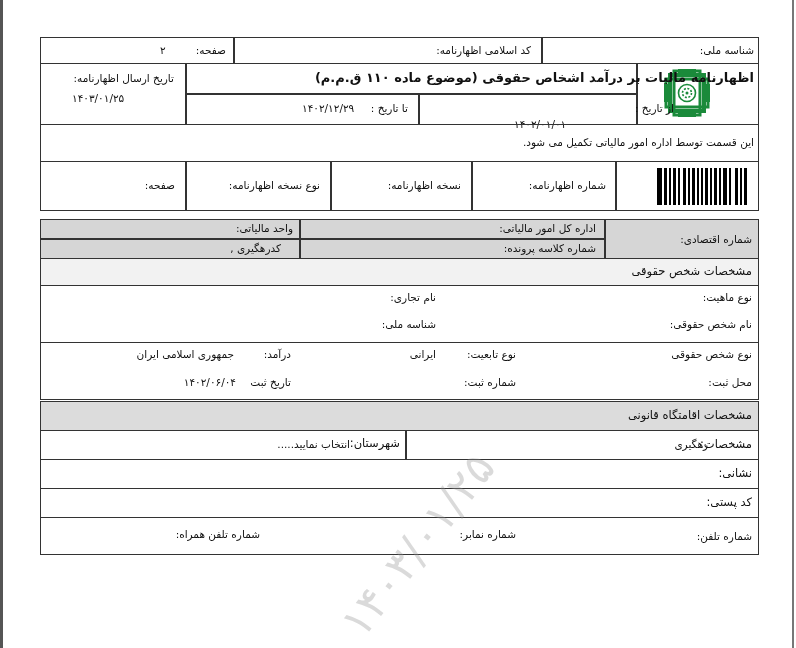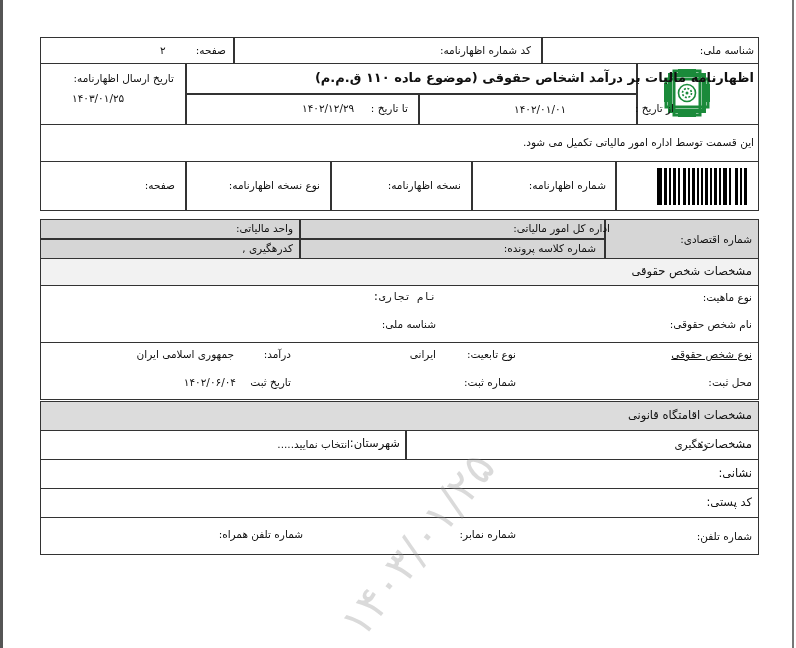--- a/index.html
+++ b/index.html
@@ -32,21 +32,21 @@
 </head>
 <body>
 
 <div class="page-edge-l"></div>
 <div class="page-edge-r"></div>
 
 <div class="box" style="left:40px;top:37px;width:719px;height:27px;"></div>
 <div class="vline" style="left:541px;top:37px;height:27px;"></div>
 <div class="vline" style="left:233px;top:37px;height:27px;"></div>
 <span class="t" style="right:42px;top:45px;">شناسه ملی:</span>
-<span class="t" style="right:265px;top:45px;">کد شماره اظهارنامه:</span>
+<span class="t" style="right:265px;top:45px;">کد اسلامی اظهارنامه:</span>
 <span class="t" style="right:570px;top:45px;">صفحه:</span>
 <span class="t" style="left:160px;top:45px;">۲</span>
 
 <div class="box" style="left:40px;top:63px;width:719px;height:62px;"></div>
 <div class="vline" style="left:636px;top:63px;height:62px;"></div>
 <div class="vline" style="left:185px;top:63px;height:62px;"></div>
 <div class="hline" style="left:185px;top:93px;width:452px;"></div>
 <div class="vline" style="left:418px;top:93px;height:31px;"></div>
 
 <svg class="logo" style="left:664px;top:69px;" width="46" height="48" viewBox="0 0 46 48">
@@ -60,21 +60,21 @@
     <rect x="10" y="2" width="26" height="44" fill="none" stroke="#1a8a3a" stroke-width="3"></rect>
   </g>
   <circle cx="23" cy="24" r="10" fill="#ffffff"></circle>
   <circle cx="23" cy="24" r="8.5" fill="none" stroke="#1a8a3a" stroke-width="1.6"></circle>
   <circle cx="23" cy="24" r="4.5" fill="none" stroke="#1a8a3a" stroke-width="1.6" stroke-dasharray="2 1.5"></circle>
   <circle cx="23" cy="24" r="1.5" fill="#1a8a3a"></circle>
 </svg>
 
 <span class="t title" style="right:42px;top:71px;">اظهارنامه مالیات بر درآمد اشخاص حقوقی (موضوع ماده ۱۱۰ ق.م.م)</span>
 <span class="t" style="right:122px;top:103px;">از تاریخ :</span>
-<span class="t" style="left:514px;top:104px;text-align:center;">۱۴۰۲/۰۱/۰۱</span>
+<span class="t" style="left:514px;top:119px;text-align:center;">۱۴۰۲/۰۱/۰۱</span>
 <span class="t" style="right:388px;top:103px;margin-left:44px;">تا تاریخ :</span>
 <span class="t" style="left:302px;top:103px;">۱۴۰۲/۱۲/۲۹</span>
 <span class="t" style="right:622px;top:73px;">تاریخ ارسال اظهارنامه:</span>
 <span class="t" style="left:72px;top:93px;">۱۴۰۳/۰۱/۲۵</span>
 
 <div class="box" style="left:40px;top:124px;width:719px;height:38px;"></div>
 <span class="t" style="right:42px;top:137px;">این قسمت توسط اداره امور مالیاتی تکمیل می شود.</span>
 
 <div class="box" style="left:40px;top:161px;width:719px;height:50px;"></div>
 <div class="vline" style="left:615px;top:161px;height:50px;"></div>
@@ -108,36 +108,36 @@
 <span class="t" style="right:190px;top:180px;">شماره اظهارنامه:</span>
 <span class="t" style="right:335px;top:180px;">نسخه اظهارنامه:</span>
 <span class="t" style="right:476px;top:180px;">نوع نسخه اظهارنامه:</span>
 <span class="t" style="right:621px;top:180px;">صفحه:</span>
 
 <div class="box gray" style="left:40px;top:219px;width:719px;height:40px;"></div>
 <div class="vline" style="left:604px;top:219px;height:40px;"></div>
 <div class="vline" style="left:299px;top:219px;height:40px;"></div>
 <div class="hline" style="left:40px;top:238px;width:565px;"></div>
 <span class="t" style="right:44px;top:234px;">شماره اقتصادی:</span>
-<span class="t" style="right:186px;top:223px;">اداره کل امور مالیاتی:</span>
+<span class="t" style="right:200px;top:223px;">اداره کل امور مالیاتی:</span>
 <span class="t" style="right:200px;top:243px;">شماره کلاسه پرونده:</span>
 <span class="t" style="right:503px;top:223px;">واحد مالیاتی:</span>
-<span class="t" style="right:503px;top:243px;">کدرهگیری ,</span>
+<span class="t" style="right:515px;top:243px;">کدرهگیری ,</span>
 
 <div class="box lightgray" style="left:40px;top:258px;width:719px;height:28px;"></div>
 <span class="t sect" style="right:44px;top:266px;">مشخصات شخص حقوقی</span>
 
 <div class="box" style="left:40px;top:285px;width:719px;height:58px;"></div>
 <span class="t" style="right:44px;top:292px;">نوع ماهیت:</span>
-<span class="t" style="right:360px;top:292px;font-family:Liberation Mono, monospace;">نام تجاری:</span>
+<span class="t" style="right:360px;top:292px;">نام تجاری:</span>
 <span class="t" style="right:44px;top:319px;">نام شخص حقوقی:</span>
 <span class="t" style="right:360px;top:319px;">شناسه ملی:</span>
 
 <div class="box" style="left:40px;top:342px;width:719px;height:58px;"></div>
-<span class="t" style="right:44px;top:349px;text-decoration:underline;">نوع شخص حقوقی</span>
+<span class="t" style="right:44px;top:349px;">نوع شخص حقوقی</span>
 <span class="t" style="right:280px;top:349px;">نوع تابعیت:</span>
 <span class="t" style="right:360px;top:349px;">ایرانی</span>
 <span class="t" style="right:505px;top:349px;">درآمد:</span>
 <span class="t" style="right:562px;top:349px;">جمهوری اسلامی ایران</span>
 <span class="t" style="right:44px;top:377px;">محل ثبت:</span>
 <span class="t" style="right:280px;top:377px;">شماره ثبت:</span>
 <span class="t" style="right:505px;top:377px;">تاریخ ثبت</span>
 <span class="t" style="right:560px;top:377px;">۱۴۰۲/۰۶/۰۴</span>
 
 <div class="box midgray" style="left:40px;top:401px;width:719px;height:30px;"></div>
@@ -152,15 +152,15 @@
 
 <div class="box" style="left:40px;top:459px;width:719px;height:30px;"></div>
 <span class="t sect" style="right:44px;top:468px;">نشانی:</span>
 
 <div class="box" style="left:40px;top:488px;width:719px;height:30px;"></div>
 <span class="t sect" style="right:44px;top:497px;margin-left:11px;">کد پستی:</span>
 
 <div class="box" style="left:40px;top:517px;width:719px;height:38px;"></div>
 <span class="t" style="right:44px;top:531px;">شماره تلفن:</span>
 <span class="t" style="right:280px;top:529px;">شماره نمابر:</span>
-<span class="t" style="right:493px;top:529px;">شماره تلفن همراه:</span>
+<span class="t" style="right:536px;top:529px;">شماره تلفن همراه:</span>
 
 <div class="watermark" style="left:330px;top:615px;">۱۴۰۳/۰۱/۲۵</div>
 
 </body></html>

